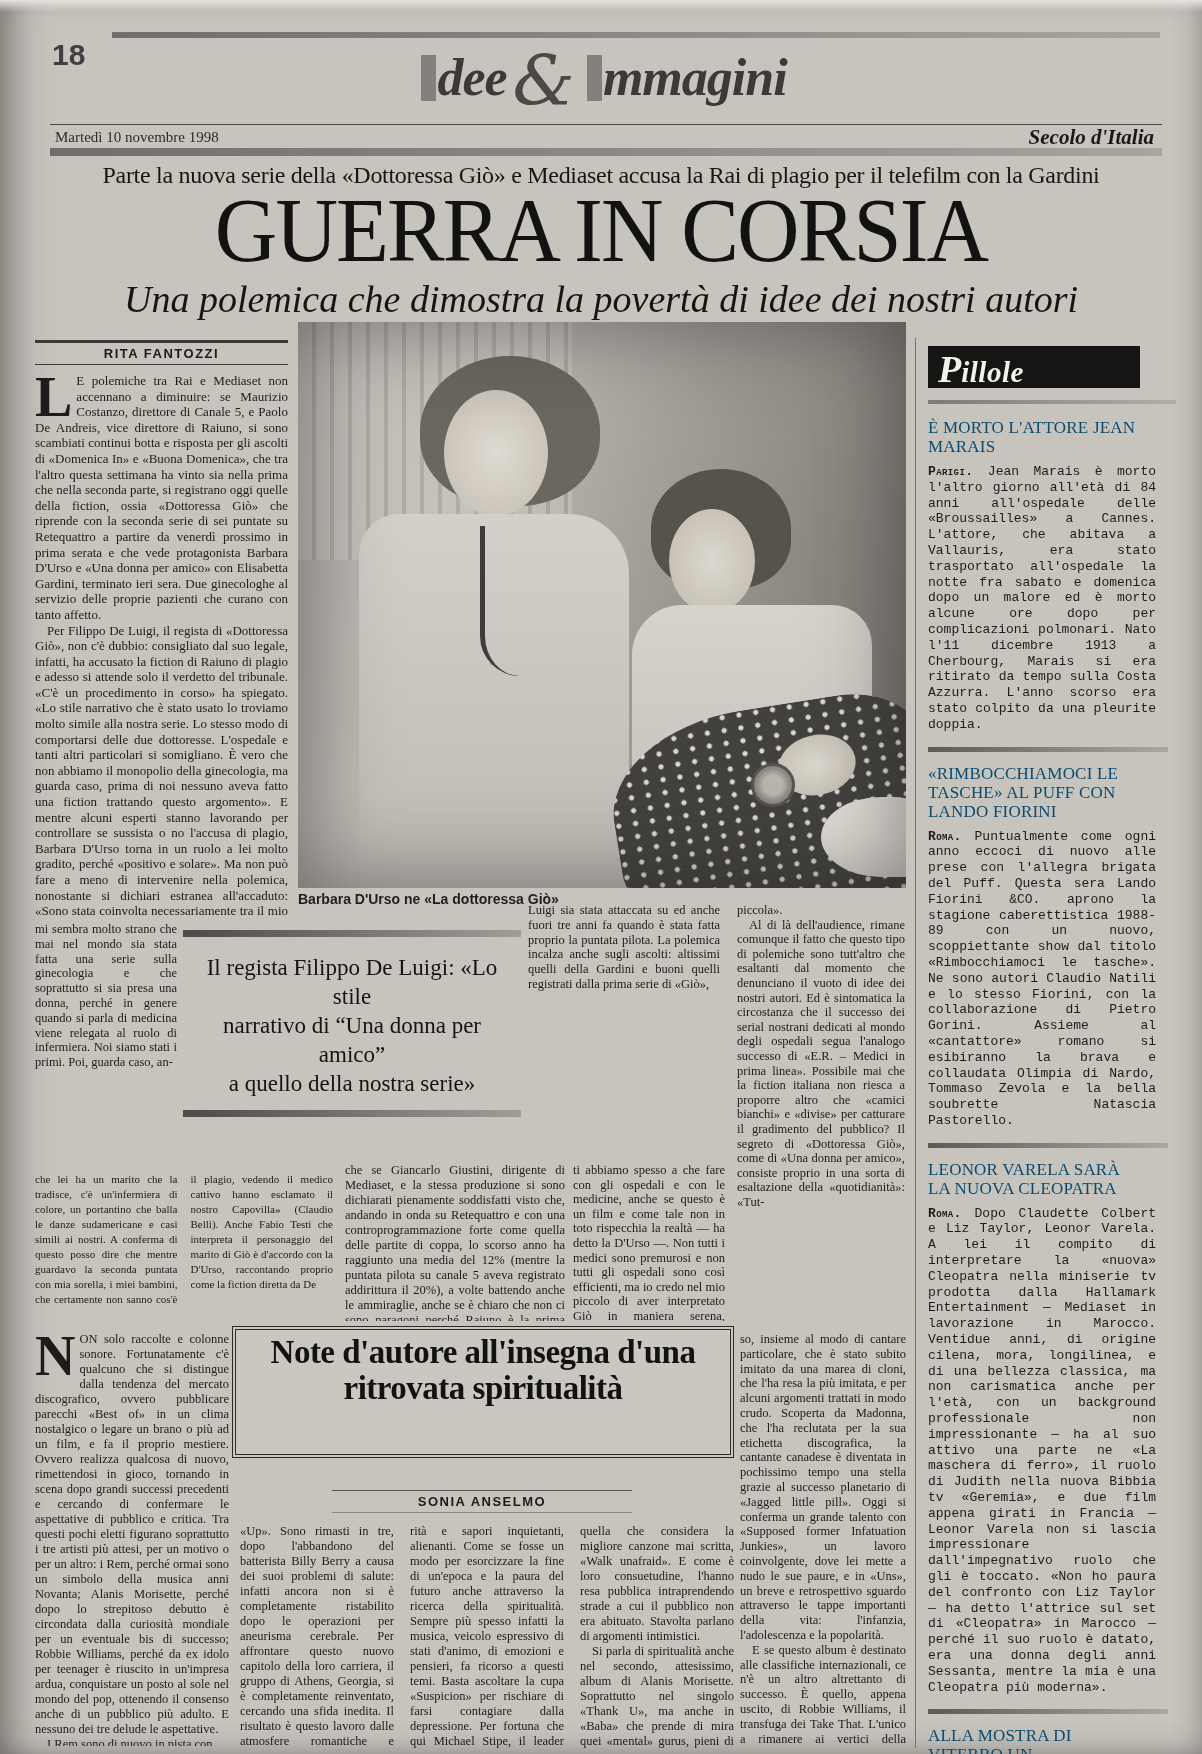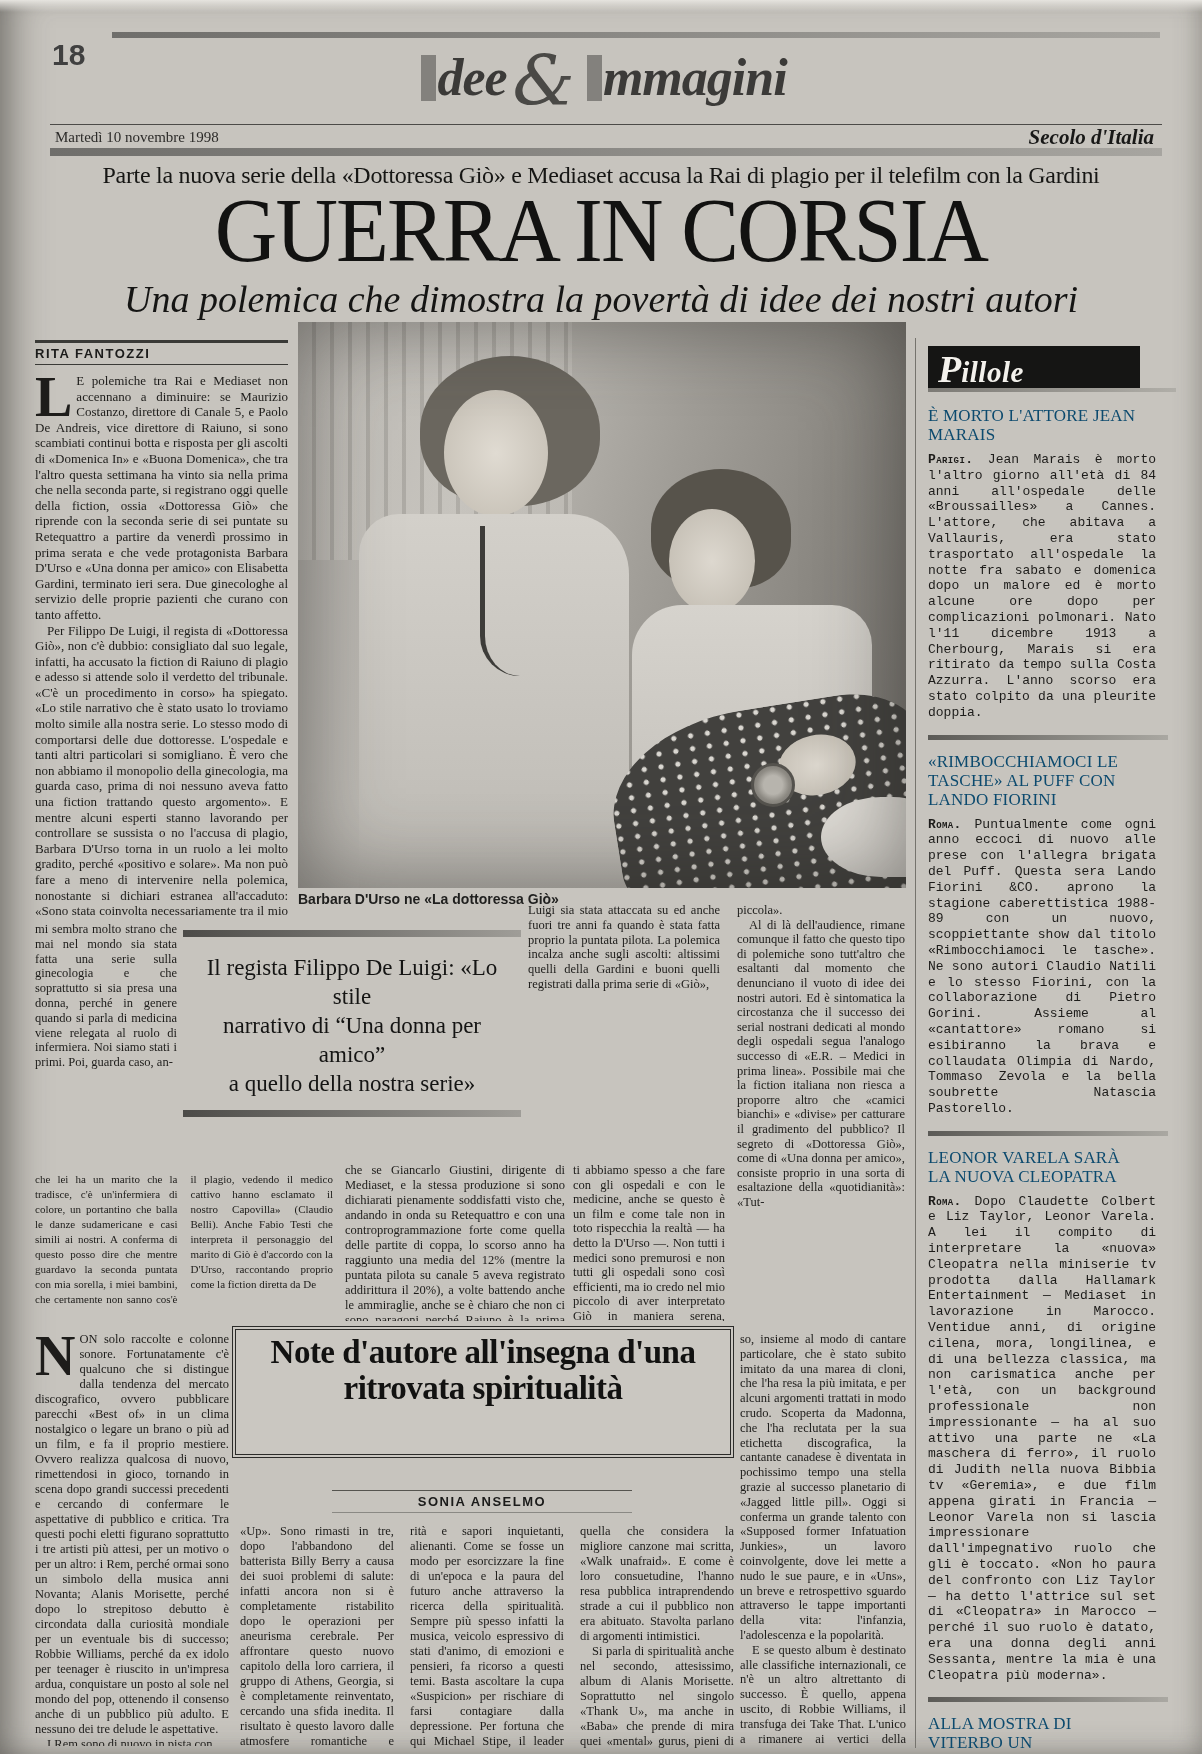--- a/index.html
+++ b/index.html
@@ -37,21 +37,21 @@
     font-size:92px; line-height:1; letter-spacing:-2px; color:#121211; transform:scaleX(.94); }
   .subhead { position:absolute; left:0; top:277px; width:100%; text-align:center;
     font-style:italic; font-size:38px; color:#151514; }
 
   .coltext { font-size:13px; line-height:15.6px; text-align:justify; overflow:hidden; }
   .coltext p { text-indent:12px; }
   .coltext p.noindent { text-indent:0; }
   .dropcap { float:left; font-size:56px; line-height:44px; font-weight:600; padding:2px 4px 0 0; }
 
   .col1 { position:absolute; left:35px; top:340px; width:253px; height:580px; }
-  .byline { border-top:2px solid #3a3a37; border-bottom:1px solid #3a3a37; 
+  .byline { border-top:2px solid #3a3a37; border-bottom:1px solid #3a3a37; text-align:center;
     font:700 13px "Liberation Sans",sans-serif; letter-spacing:1.5px; padding:4px 0 3px;
     margin-bottom:8px; color:#1b1b1a; }
   .byline::before { content:""; display:block; border-top:1px solid #3a3a37; margin:-4px 0 3px; }
 
   .col1narrow { position:absolute; left:35px; top:922px; width:142px; height:246px; font-size:12.5px; line-height:14.8px; }
   .band { position:absolute; left:35px; top:1172px; width:298px; height:150px;
     column-count:2; column-gap:13px; font-size:11px; line-height:15px; }
 
   .photo { position:absolute; left:298px; top:322px; width:608px; height:566px; overflow:hidden;
     background:linear-gradient(105deg,#b0ada8 0%,#bfbcb6 28%,#a09d97 55%,#8a8781 78%,#767playing%);
@@ -96,21 +96,21 @@
     font:700 13px "Liberation Sans",sans-serif; letter-spacing:1.5px; color:#1b1b1a;
     border-top:1px solid #55544f; border-bottom:1px solid #8a8984; padding:3px 0; }
   .musicintro { position:absolute; left:35px; top:1332px; width:194px; height:414px; font-size:12.5px; line-height:15px; }
   .musiccols { position:absolute; left:240px; top:1524px; width:494px; height:224px; display:flex; gap:16px; }
   .musiccols .mc { width:154px; height:224px; font-size:12.5px; line-height:15px; }
   .musiccol5 { position:absolute; left:740px; top:1332px; width:166px; height:414px; font-size:12.5px; line-height:14.8px; }
 
   .sidebar { position:absolute; left:915px; top:338px; width:272px; height:1410px;
     border-left:1px solid #75736d; padding:8px 4px 0 12px; }
   .pillole-logo { width:212px; height:42px; background:#151514; color:#f3f1ec;
-    font-style:italic; font-weight:700; padding:1px 10px 0; margin-bottom:0; }
+    font-style:italic; font-weight:700; padding:1px 10px 0; margin-bottom:12px; }
   .pillole-logo .lp { font-size:38px; }
   .pillole-logo .lrest { font-size:29px; letter-spacing:.5px; }
   .pillole-underbar { width:248px; height:4px; background:linear-gradient(90deg,#7c7a75,#b0aea8); margin-bottom:14px; }
   .pitem-heading { font-size:17px; line-height:19px; font-weight:400; letter-spacing:.2px;
     margin-bottom:8px; color:#0c4a6e; width:210px; }
   .pitem-body { font-size:13px; line-height:15.8px; text-align:justify; width:228px; color:#1d1c1a;font-family:Liberation Mono, monospace; }
   .city { font-weight:700; font-variant:small-caps; letter-spacing:.4px; }
   .pdivider { width:240px; height:5px; background:linear-gradient(90deg,#5b5a56,#aaa8a2); margin:14px 0 12px; }
 </style>
 </head>

